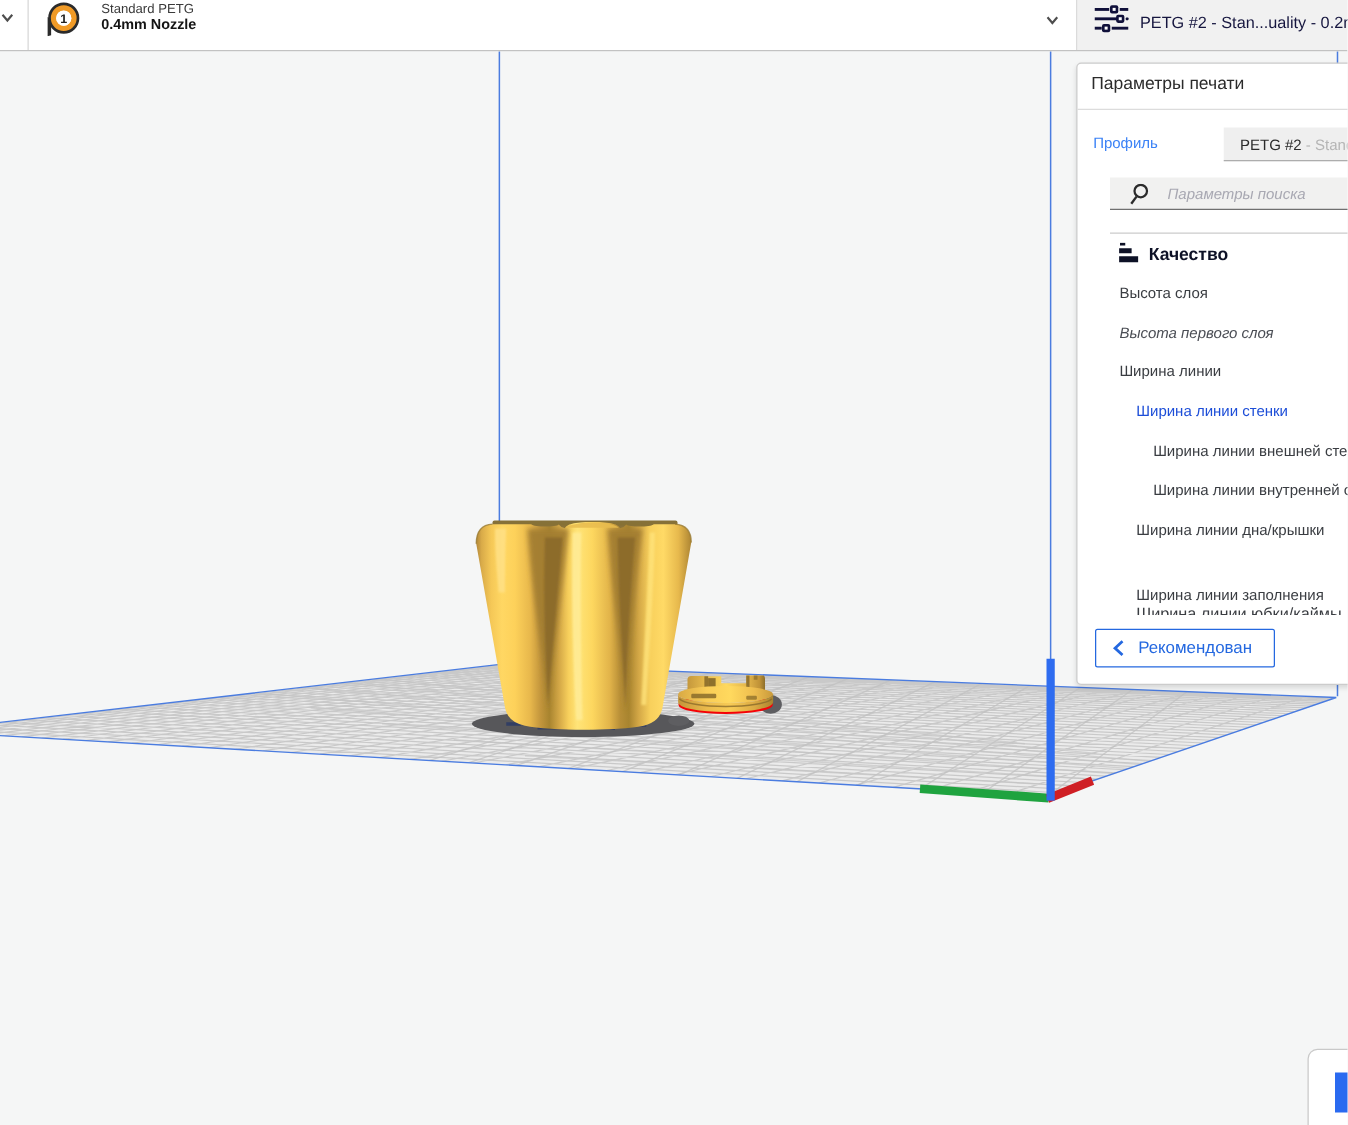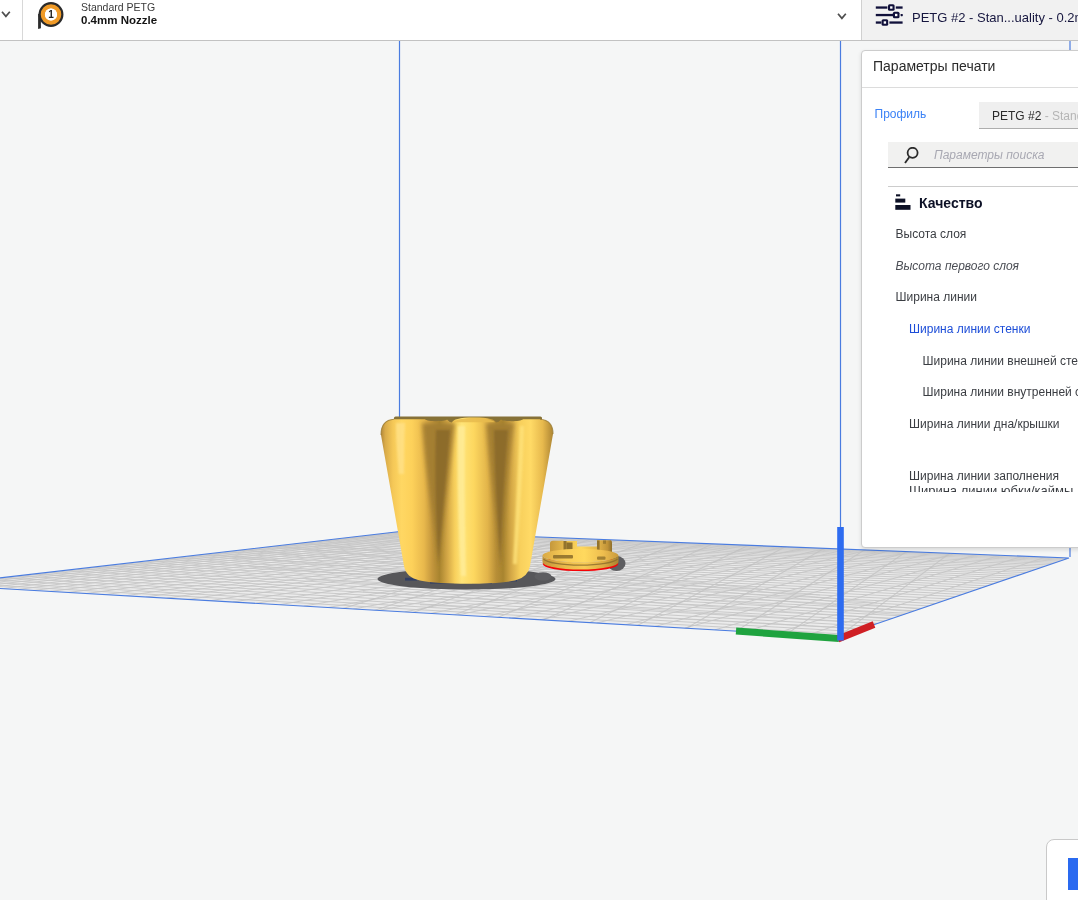--- a/index.html
+++ b/index.html
@@ -212,16 +212,22 @@
 <div class="abs" style="left:33.5px;top:207.7px;font-size:12px;white-space:nowrap;font-style:italic;color:#4b4e55;">Высота первого слоя</div>
 <div class="abs" style="left:33.5px;top:239.3px;font-size:12px;white-space:nowrap;color:#3a3d42;">Ширина линии</div>
 <div class="abs" style="left:47px;top:270.9px;font-size:12px;white-space:nowrap;color:#1d4ed8;">Ширина линии стенки</div>
 <div class="abs" style="left:60.5px;top:302.6px;font-size:12px;white-space:nowrap;color:#3a3d42;">Ширина линии внешней стенки</div>
 <div class="abs" style="left:60.5px;top:334.2px;font-size:12px;white-space:nowrap;color:#3a3d42;">Ширина линии внутренней стенки</div>
 <div class="abs" style="left:47px;top:365.9px;font-size:12px;white-space:nowrap;color:#3a3d42;">Ширина линии дна/крышки</div>
 <div class="abs" style="left:47px;top:397.5px;font-size:12px;white-space:nowrap;color:#3a3d42;margin-top:20px;">Ширина линии заполнения</div>
 <div class="abs" style="left:47px;top:432.2px;font-size:13px;white-space:nowrap;color:#3a3d42;">Ширина линии юбки/каймы</div>
 </div>
 
+  <div class="abs" style="left:13.5px;top:452px;width:142px;height:29px;border:1.5px solid #2468e0;border-radius:2px;background:#fff;">
+    <svg class="abs" style="left:13px;top:8px" width="10" height="13" viewBox="0 0 10 13">
+        <polyline points="8,1 2,6.5 8,12" fill="none" stroke="#2468e0" stroke-width="2.2"></polyline>
+      </svg>
+    <span class="abs" style="left:34px;top:5.5px;font-size:13.5px;color:#2468e0;">Рекомендован</span>
+  </div>
 </div>
 
 <div class="abs" style="left:1046px;top:839px;width:60px;height:70px;background:#fff;border:1.5px solid #c9c9c9;border-radius:8px;"></div>
 <div class="abs" style="left:1068px;top:858px;width:12px;height:32px;background:#2a6af0;"></div>
 
 </body></html>

